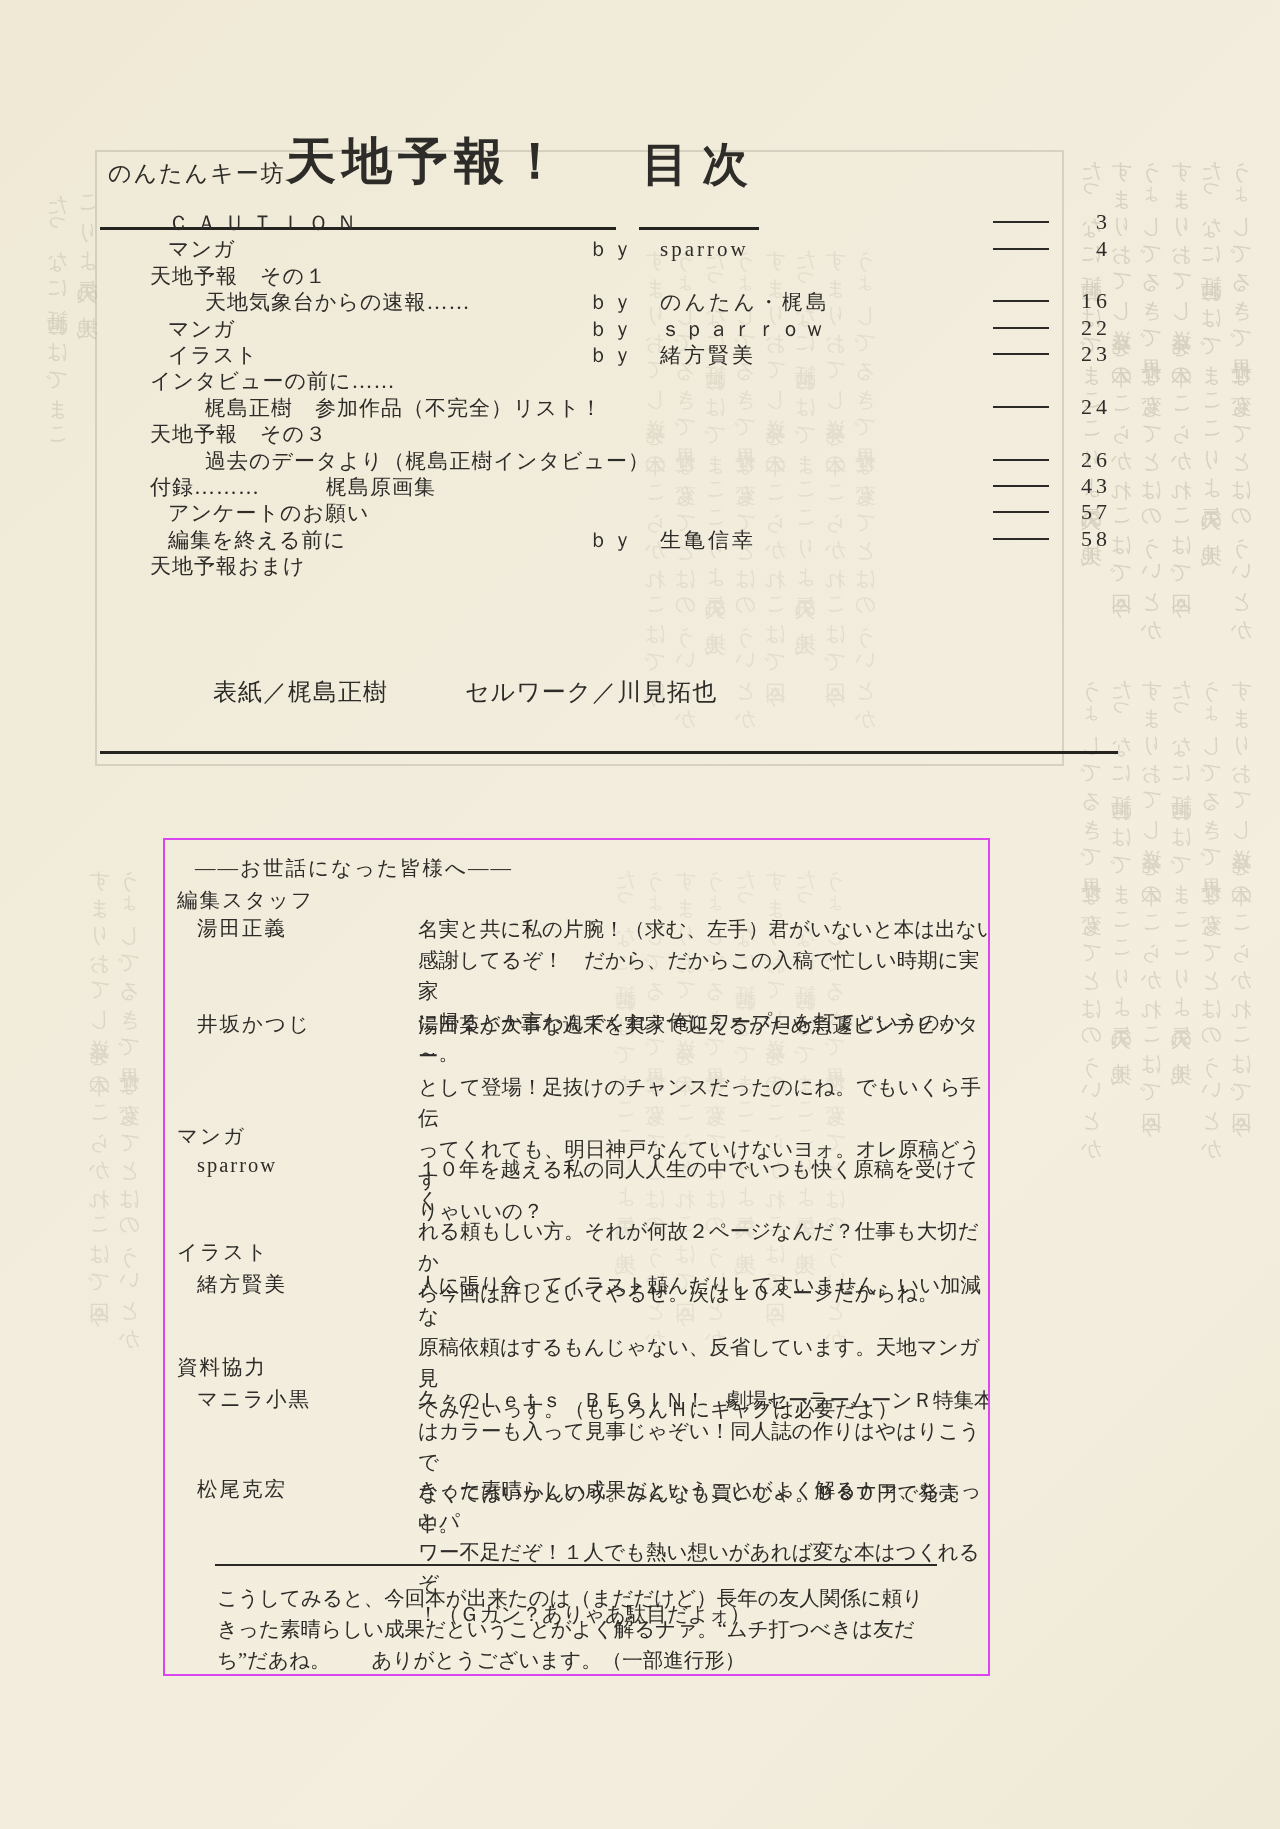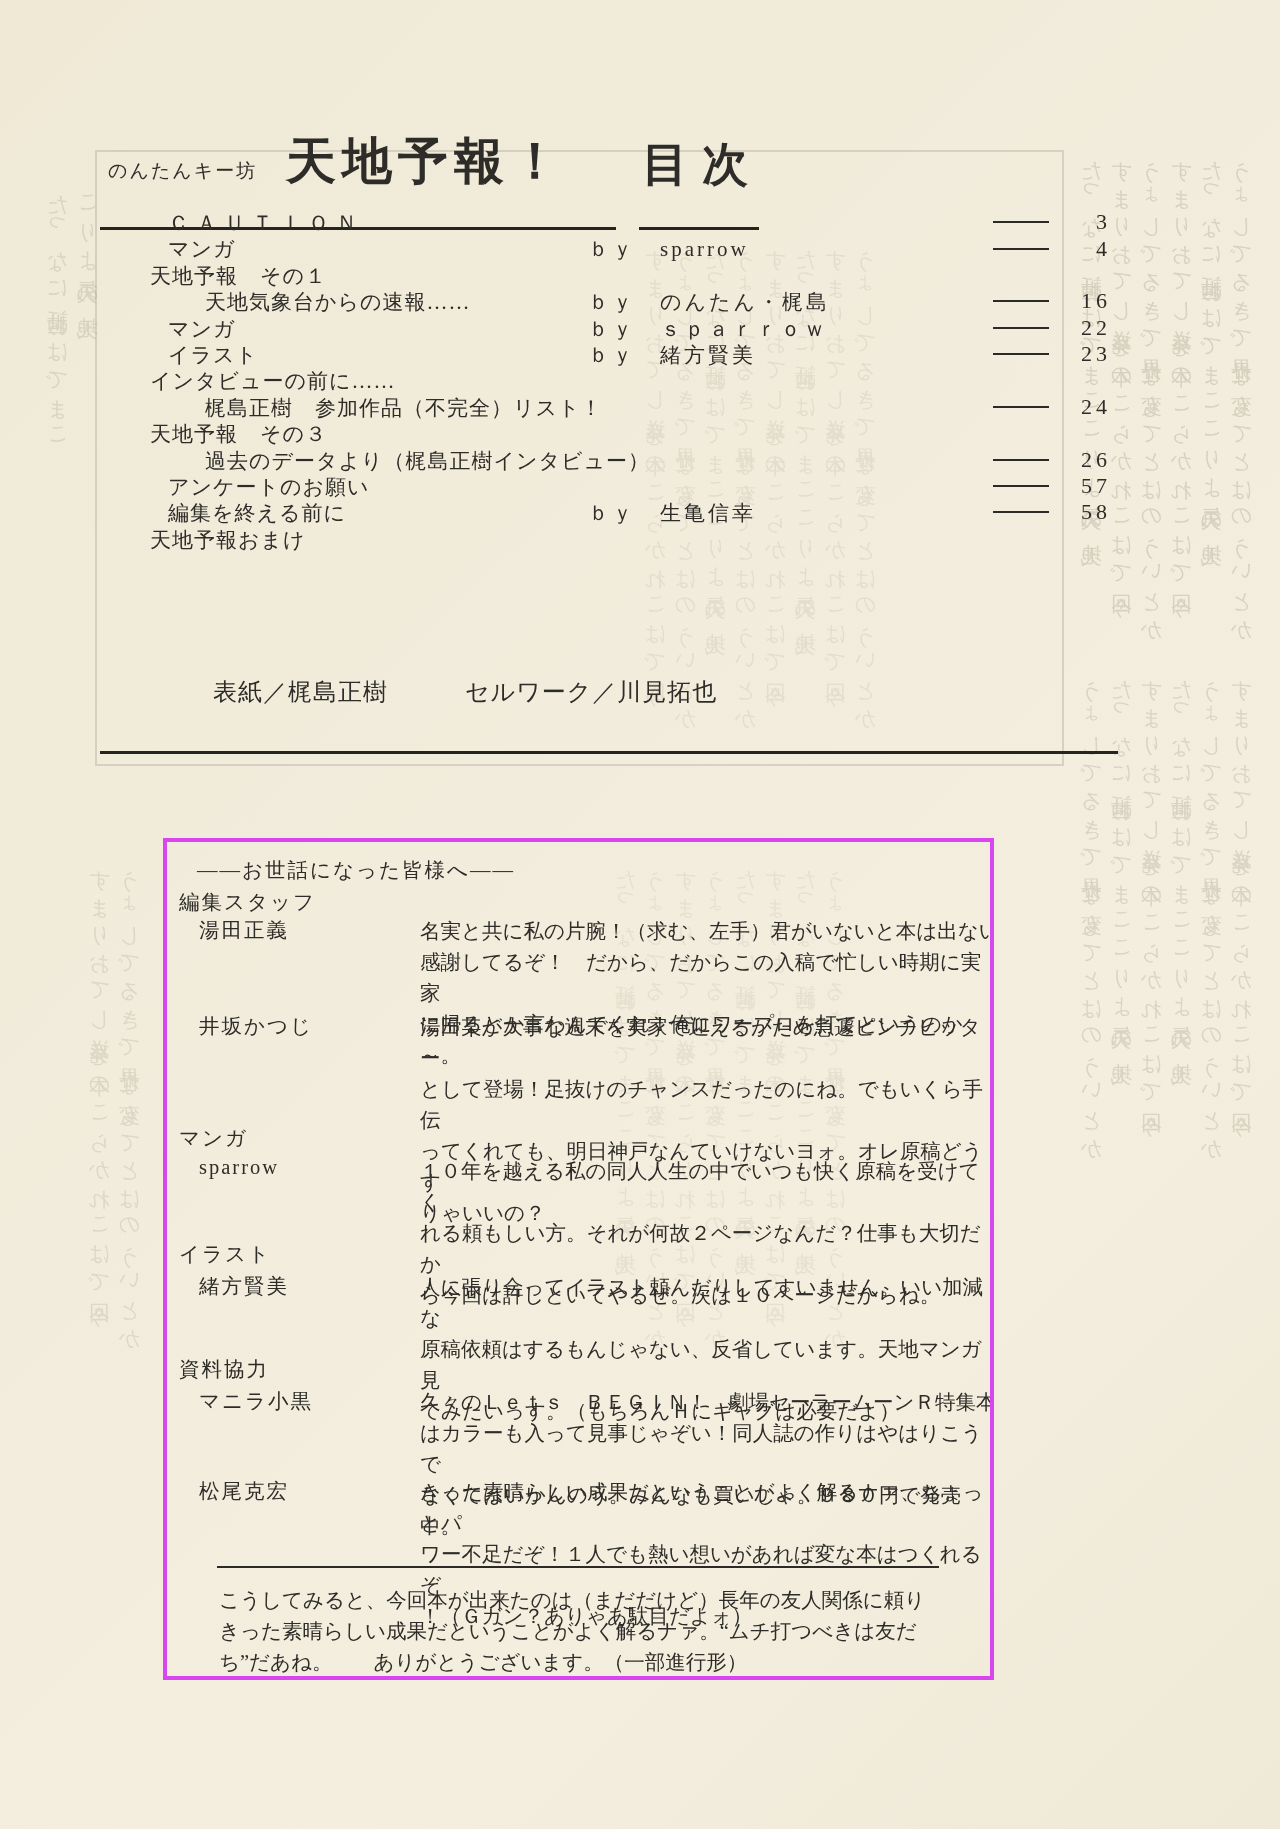--- a/index.html
+++ b/index.html
@@ -16,21 +16,21 @@
   .bleed span{display:block;}
   .bl-rt{left:1076px;top:146px;height:505px;width:190px;opacity:.26;}
   .bl-rb{left:1076px;top:665px;height:1120px;width:195px;opacity:.24;}
   .bl-mt{left:640px;top:235px;height:530px;width:330px;opacity:.14;}
   .bl-mb{left:610px;top:855px;height:720px;width:380px;opacity:.12;}
   .bl-lt{left:42px;top:180px;height:270px;width:60px;opacity:.22;}
   .bl-lb{left:84px;top:855px;height:840px;width:70px;opacity:.20;}
   .ghost-box{position:absolute;left:95px;top:150px;width:965px;height:612px;
              border:2px solid rgba(150,145,128,.30);z-index:0;pointer-events:none;}
   
-  .hdr-series{position:absolute;left:108px;top:158px;font-size:19px;letter-spacing:2px;z-index:2;}
+  .hdr-series{position:absolute;left:108px;top:158px;font-size:23px;letter-spacing:2px;z-index:2;}
   .hdr-title{position:absolute;left:286px;top:128px;font-size:50px;font-weight:bold;
              letter-spacing:6px;z-index:2;}
   .hdr-toc{position:absolute;left:642px;top:134px;font-size:46px;font-weight:bold;
            letter-spacing:14px;z-index:2;}
   .rule{position:absolute;background:#262421;height:3px;z-index:2;}
   .rule-h1{left:100px;top:227px;width:516px;}
   .rule-h2{left:639px;top:227px;width:120px;}
   .rule-mid{left:100px;top:751px;width:1018px;}
   
   .toc{position:absolute;left:100px;top:209px;width:1040px;z-index:2;font-size:21px;}
@@ -41,21 +41,21 @@
   .toc-by{position:absolute;left:488px;top:0;letter-spacing:3px;white-space:pre;}
   .toc-page{position:absolute;left:893px;top:0;display:flex;align-items:center;height:26.4px;}
   .leader{display:block;width:56px;height:2px;background:#2c2a26;}
   .pnum{display:block;width:62px;text-align:right;font-size:22px;letter-spacing:4px;}
   
   .credits{position:absolute;top:676px;left:0;width:1280px;z-index:2;font-size:24px;letter-spacing:1px;}
   .credit-cover{position:absolute;left:213px;top:0;}
   .credit-cel{position:absolute;left:465px;top:0;}
   
   .tbox{position:absolute;left:163px;top:838px;width:823px;height:834px;
-        border:4px solid #d946ef;z-index:2;overflow:hidden;font-size:20.5px;}
+        border:2px solid #d946ef;z-index:2;overflow:hidden;font-size:20.5px;}
   .tbox .abs{position:absolute;}
   .t-heading{left:30px;top:14px;letter-spacing:2px;}
   .t-label{letter-spacing:2px;}
   .t-name{letter-spacing:2px;white-space:pre;}
   .t-text{left:253px;width:580px;white-space:pre-line;line-height:31px;}
   .t-divider{left:50px;top:724px;width:722px;height:2px;background:#2c2a26;}
   .t-footer{left:52px;top:743px;width:760px;white-space:pre-line;line-height:31px;}
 </style>
 </head>
 <body>
@@ -181,20 +181,27 @@
   </div>
 
   <div class="toc-row">
     <span class="toc-text ml105">過去のデータより（梶島正樹インタビュー）</span>
     <span class="toc-page">
         <span class="leader"></span>
         <span class="pnum">26</span>
       </span>
   </div>
 
+  <div class="toc-row">
+    <span class="toc-text ml50">付録………　　　梶島原画集</span>
+    <span class="toc-page">
+        <span class="leader"></span>
+        <span class="pnum">43</span>
+      </span>
+  </div>
 
   <div class="toc-row">
     <span class="toc-text ml68">アンケートのお願い</span>
     <span class="toc-page">
         <span class="leader"></span>
         <span class="pnum">57</span>
       </span>
   </div>
 
   <div class="toc-row">

